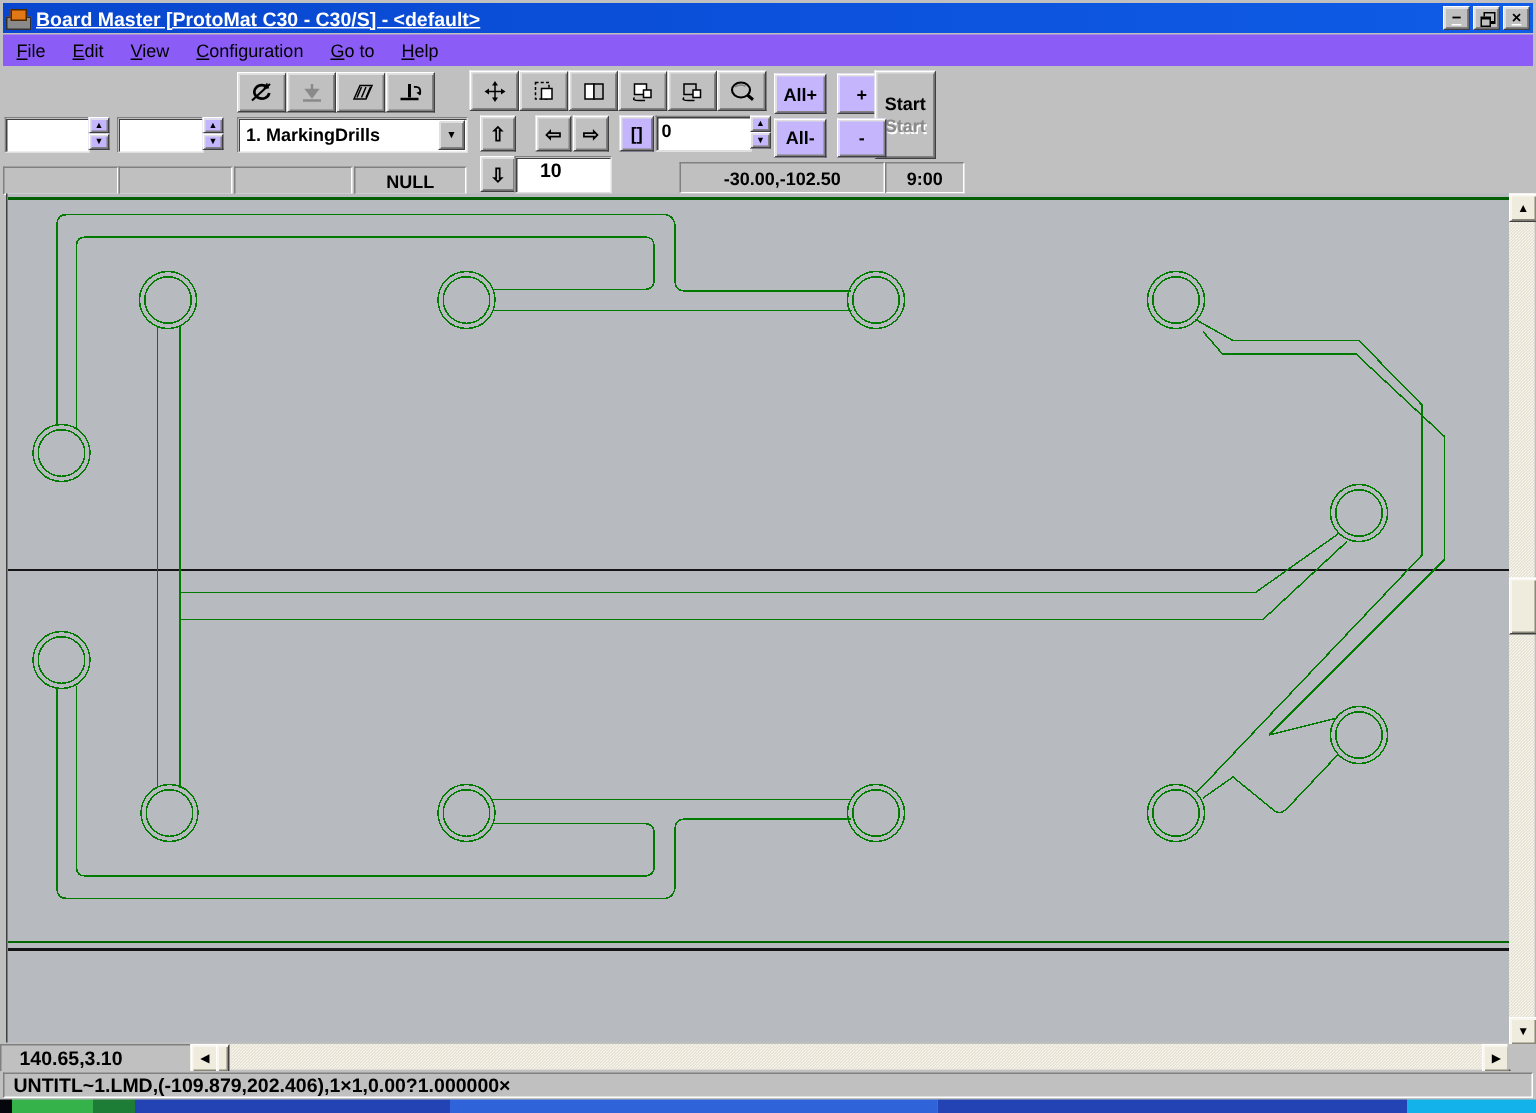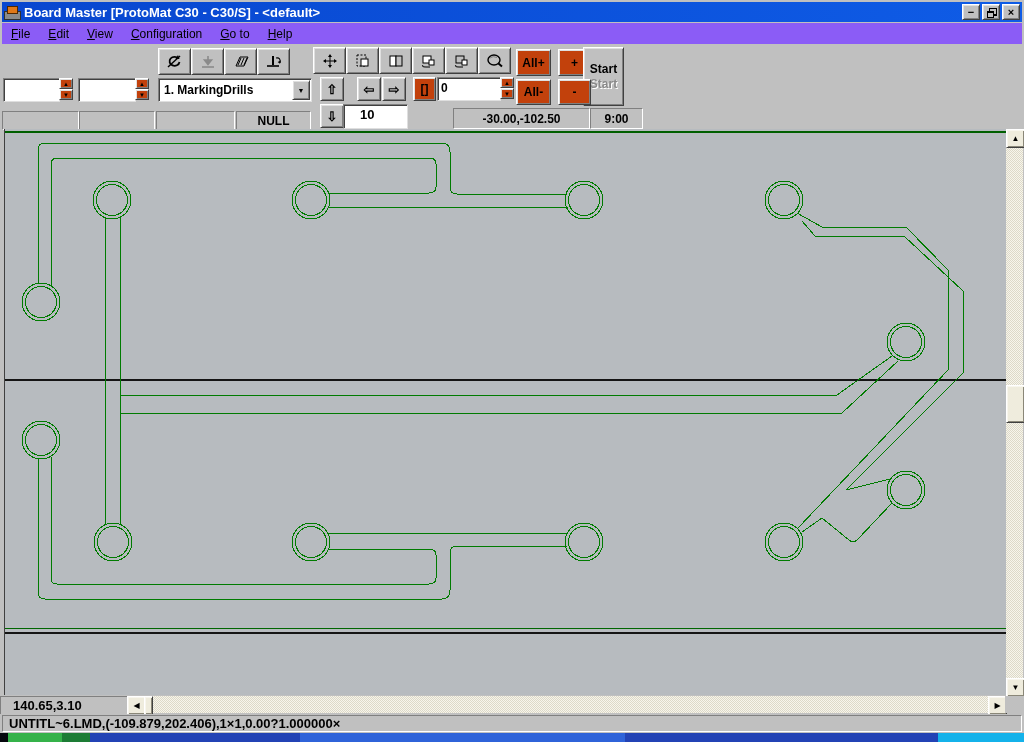--- a/index.html
+++ b/index.html
@@ -8,34 +8,34 @@
     background:#c0c0c0;
     font-family:"Liberation Sans",sans-serif;
     -webkit-font-smoothing:none;
   }
   .abs{position:absolute;}
   
   .raised{
     background:#c0c0c0;border:1px solid;border-color:#ffffff #404040 #404040 #ffffff;
     box-shadow:inset 1px 1px 0 #dfdfdf, inset -1px -1px 0 #808080;
   }
-  .cream{background:#c2410c;}
+  .cream{background:#c4b5fd;}
   .sunken{
     background:#c0c0c0;border:1px solid;border-color:#808080 #ffffff #ffffff #808080;
   }
   .fieldbox{
     background:#ffffff;border:1px solid;border-color:#808080 #dfdfdf #dfdfdf #808080;
     box-shadow:inset 1px 1px 0 #404040;
   }
   .bold{font-weight:bold;}
   
   .titlebar{
     left:2px;top:2px;width:1020px;height:20px;
     background:linear-gradient(90deg,#0846cf,#0f5ce6);
-    display:flex;align-items:center;color:#fff;
+    display:flex;align-items:center;color:#fff;text-decoration:underline;
   }
   .app-icon{width:16px;height:14px;margin:0 4px 0 2px;position:relative;display:inline-block;}
   .app-icon .base{position:absolute;left:0;top:6px;width:15px;height:7px;background:#8a8a8a;border:1px solid #303030;}
   .app-icon .head{position:absolute;left:3px;top:1px;width:9px;height:6px;background:#e07818;border:1px solid #502800;}
   .title-text{font-size:13px;font-weight:bold;letter-spacing:0px;white-space:nowrap;}
   .tb-btns{margin-left:auto;display:flex;gap:2px;padding-right:2px;}
   .tb-btn{width:16px;height:14px;display:flex;align-items:center;justify-content:center;
     font-size:11px;font-weight:bold;color:#000;line-height:1;}
   .restore-glyph{width:9px;height:8px;position:relative;}
   .restore-glyph::before{content:"";position:absolute;left:2px;top:0;width:6px;height:5px;border:1px solid #000;border-bottom-width:2px;background:#c0c0c0;}
@@ -310,21 +310,21 @@
       <span>◀</span>
     </div>
   <div class="abs thumb" style="left:144px;top:0;width:7px;height:17px;"></div>
   <div class="abs sc-btn" style="left:988px;top:0;width:17px;height:17px;">
       <span>▶</span>
     </div>
   <div class="abs" style="left:1005px;top:0;width:19px;height:17px;background:#c0c0c0;"></div>
 </div>
 
 <div class="abs statusbar">
-  <div class="inner">UNTITL~6.LMD,(-109.879,202.406),1×1,0.00?1.000000×</div>
+  <div class="inner">UNTITL~1.LMD,(-109.879,202.406),1×1,0.00?1.000000×</div>
 </div>
 
 <div class="abs taskstrip" id="taskstrip">
     <div style="width: 8px; background: rgb(5, 7, 13);"></div>
     <div style="width: 54px; background: rgb(53, 178, 74);"></div>
     <div style="width: 28px; background: rgb(29, 124, 53);"></div>
     <div style="width: 210px; background: rgb(35, 67, 181);"></div>
     <div style="width: 325px; background: rgb(47, 99, 217);"></div>
     <div style="width: 313px; background: rgb(35, 67, 181);"></div>
     <div style="width: 86px; background: rgb(20, 178, 234);"></div>

